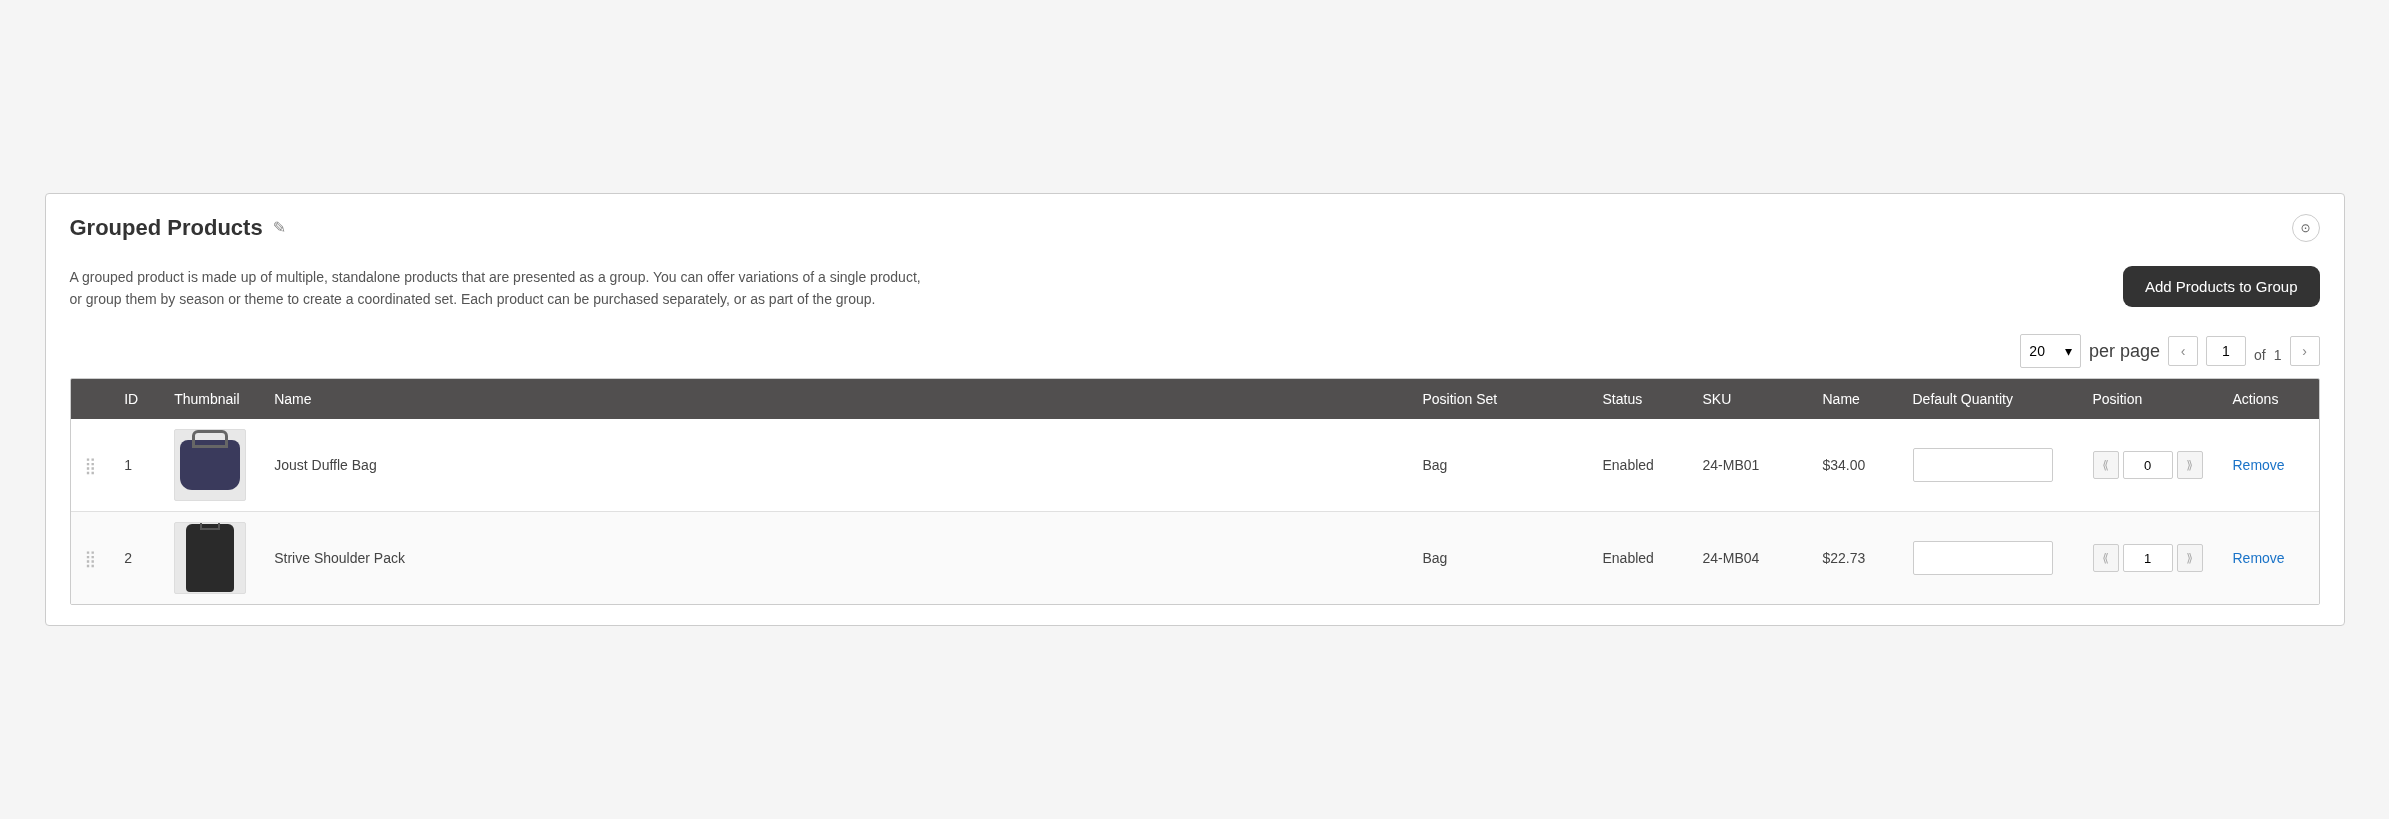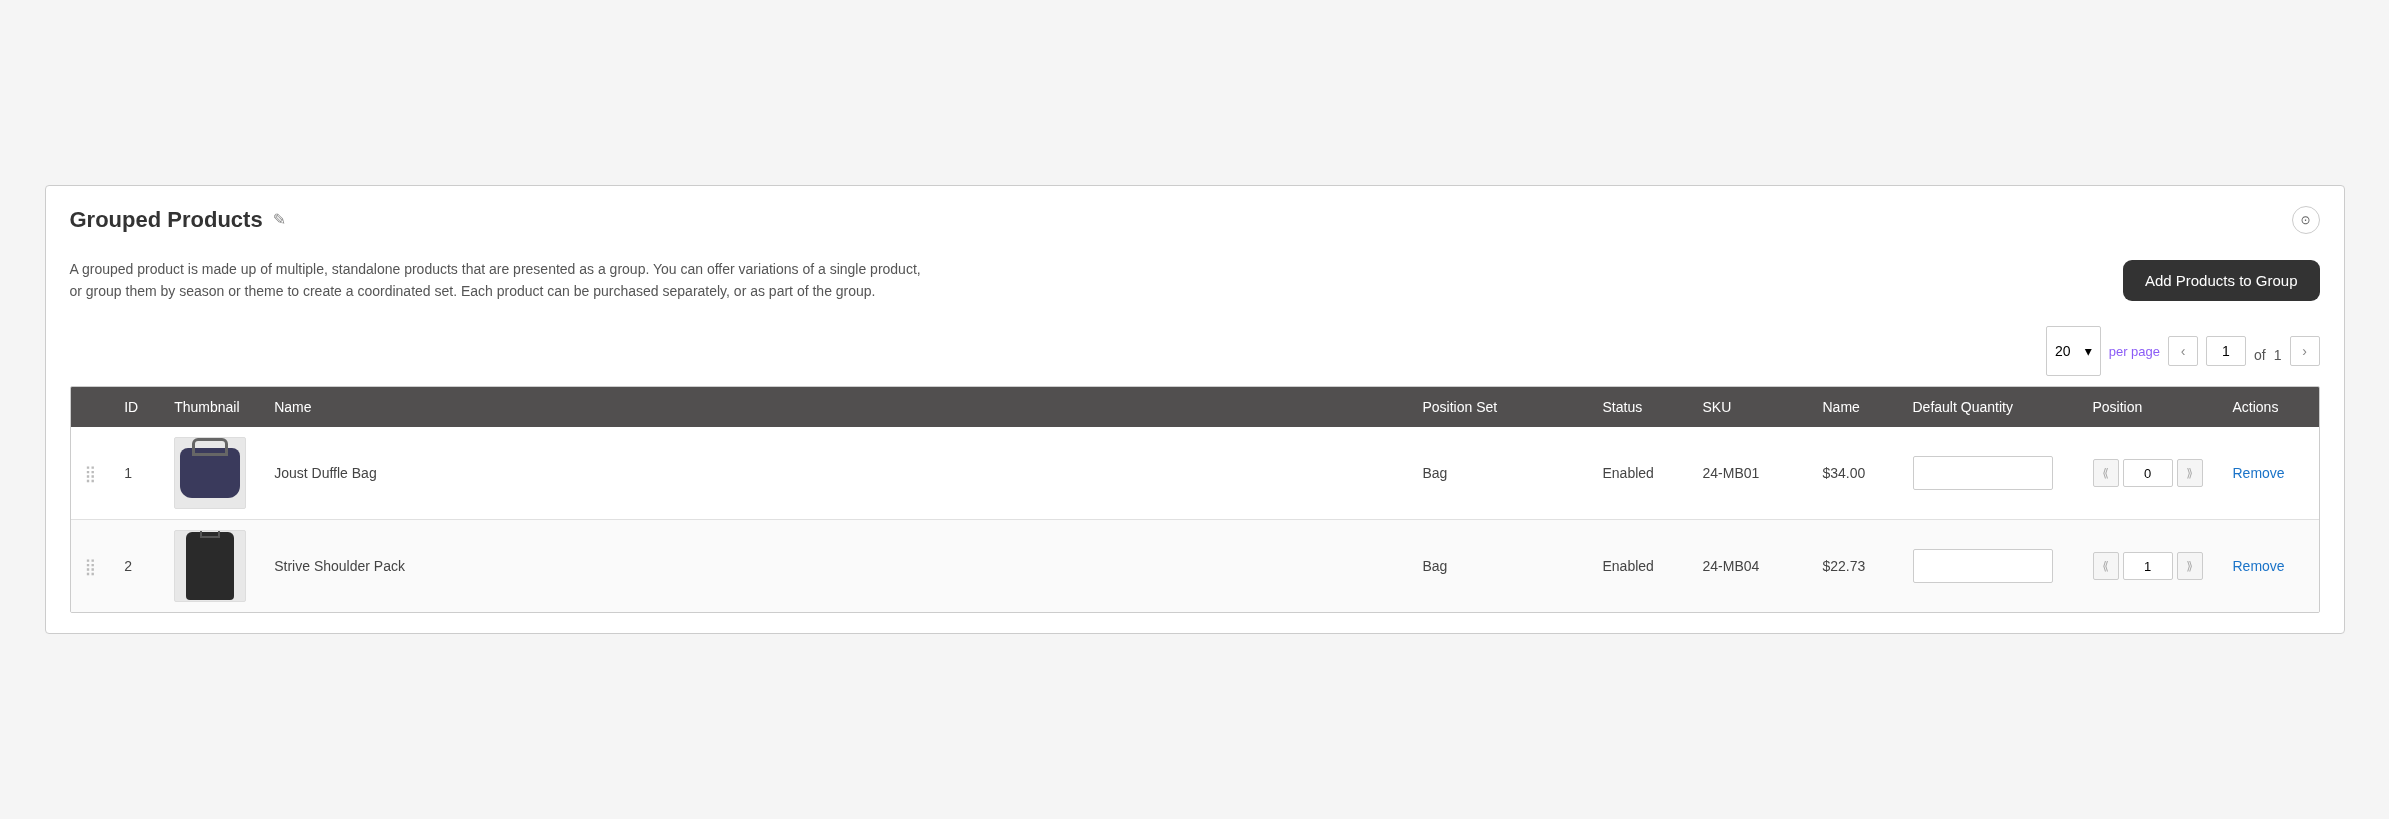--- a/index.html
+++ b/index.html
@@ -50,21 +50,21 @@
       background: #fff;
       cursor: pointer;
       display: flex;
       align-items: center;
       justify-content: center;
       font-size: 12px;
       color: #666;
     }
     .description-row {
       display: flex;
-      align-items: center;
+      align-items: flex-start;
       justify-content: space-between;
       margin-bottom: 24px;
       gap: 32px;
     }
     .description-text {
       font-size: 14px;
       color: #555;
       max-width: 860px;
       line-height: 1.6;
     }
@@ -86,28 +86,28 @@
       justify-content: flex-end;
       gap: 8px;
       margin-bottom: 10px;
     }
     .per-page-select {
       display: flex;
       align-items: center;
       border: 1px solid #ccc;
       border-radius: 2px;
       background: #fff;
-      padding: 16px 8px;
-      font-size: 14px;
-      cursor: pointer;
-      gap: 14px;
+      padding: 8px 8px;
+      font-size: 14px;
+      cursor: pointer;
+      gap: 20px;
     }
     .per-page-label {
-      font-size: 13px;
-      color: #8b5cf6;
+      font-size: 18px;
+      color: #404040;
     }
     .page-nav-btn {
       width: 30px;
       height: 30px;
       border: 1px solid #ccc;
       background: #fff;
       cursor: pointer;
       display: flex;
       align-items: center;
       justify-content: center;

